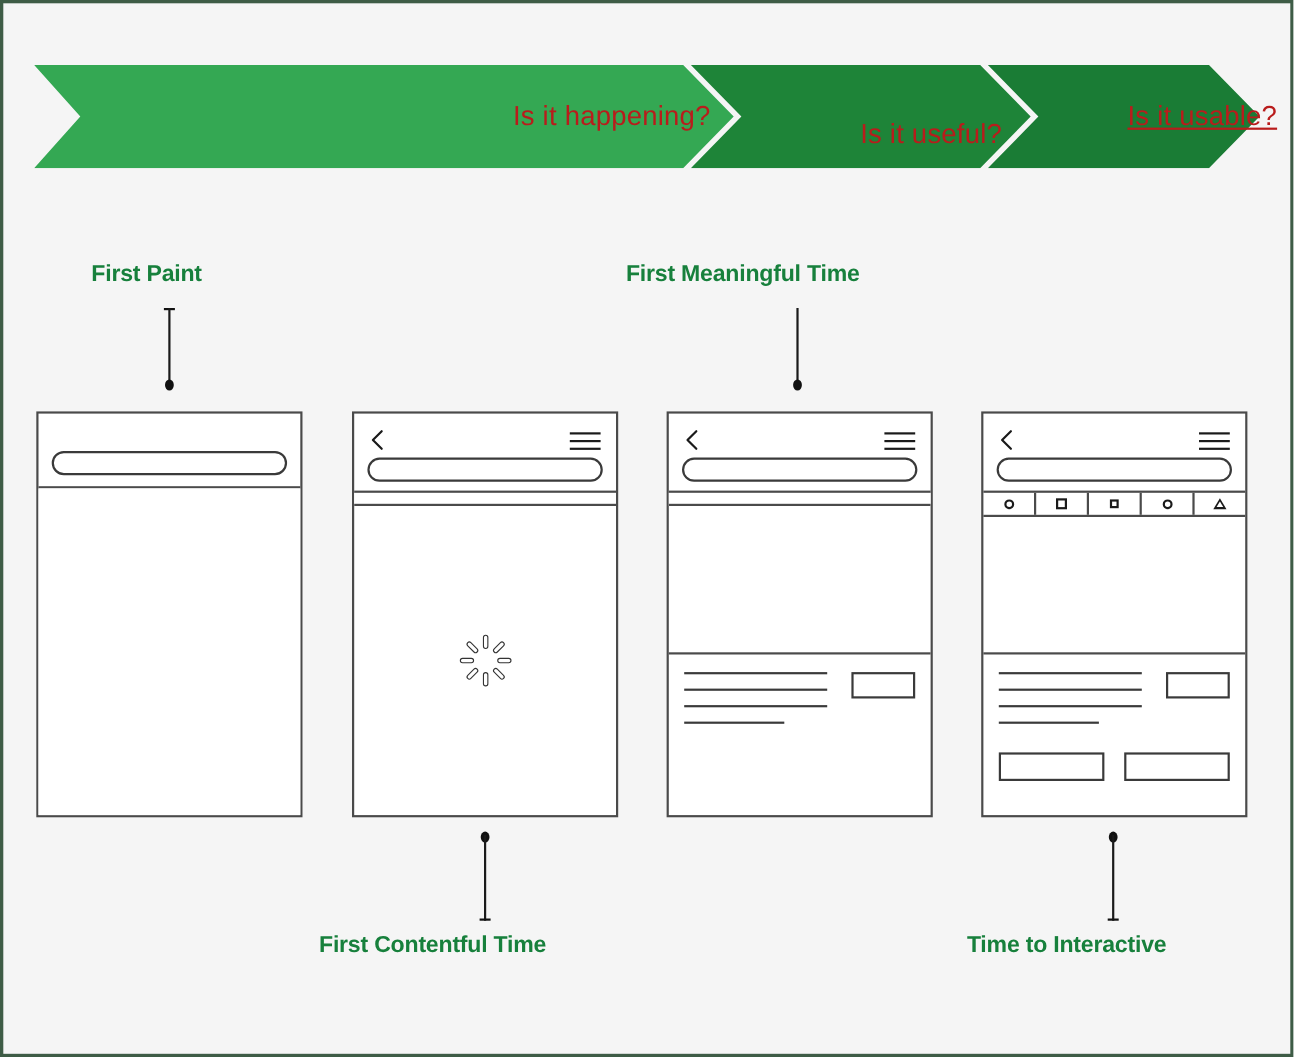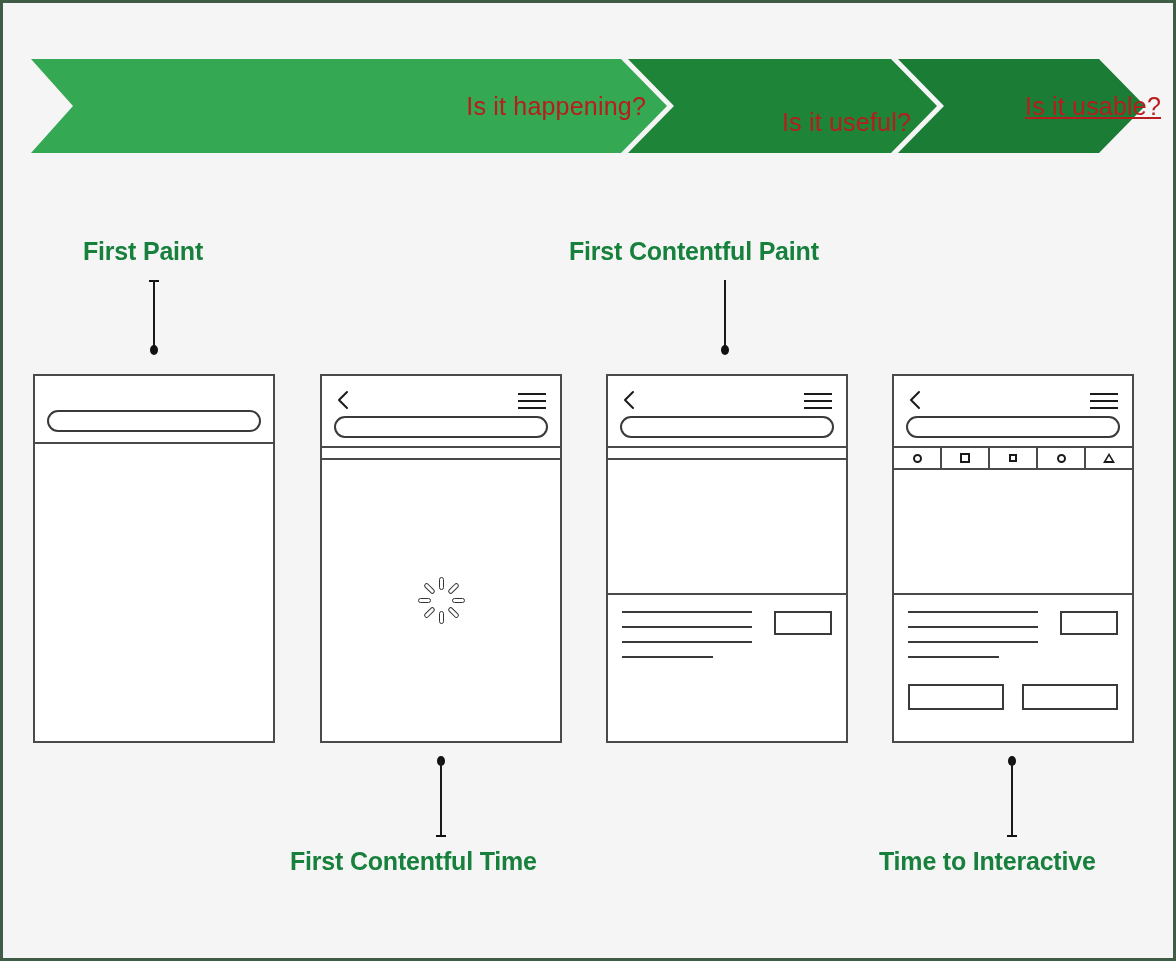--- a/index.html
+++ b/index.html
@@ -46,21 +46,21 @@
     text-align: right;
   }
   .bl-0 { left: 30px;  width: 585px; }
   .bl-1 { left: 640px; width: 240px; margin-top: 16px; }
   .bl-2 { left: 905px; width: 225px; text-decoration: underline; }
 
   
   .metric-label {
     position: absolute;
     color: #17803c;
-    font-size: 25px;
+    font-size: 21px;
     font-weight: bold;
     white-space: nowrap;
     letter-spacing: -0.2px;
   }
   .ml-fp   { left: 80px;  top: 234px; }
   .ml-fmp  { left: 566px; top: 234px; }
   .ml-fcp  { left: 287px; top: 844px; }
   .ml-tti  { left: 876px; top: 844px; }
 
   
@@ -300,21 +300,21 @@
       <polygon points="0,0 590,0 636,47 590,94 0,94 42,47" fill="#34a853"></polygon>
       <polygon points="597,0 860,0 906,47 860,94 597,94 643,47" fill="#1e8438"></polygon>
       <polygon points="867,0 1068,0 1114,47 1068,94 867,94 913,47" fill="#1a7c35"></polygon>
     </svg>
     <div class="banner-label bl-0">Is it happening?</div>
     <div class="banner-label bl-1">Is it useful?</div>
     <div class="banner-label bl-2">Is it usable?</div>
   </div>
 
   <div class="metric-label ml-fp">First Paint</div>
-  <div class="metric-label ml-fmp">First Contentful Paint</div>
+  <div class="metric-label ml-fmp">First Meaningful Time</div>
   <div class="metric-label ml-fcp">First Contentful Time</div>
   <div class="metric-label ml-tti">Time to Interactive</div>
 
   <div class="leader down ld-fp">
     <div class="cap"></div>
     <div class="stem"></div>
     <div class="dot"></div>
   </div>
   <div class="leader down ld-fmp">
     <div class="stem"></div>

